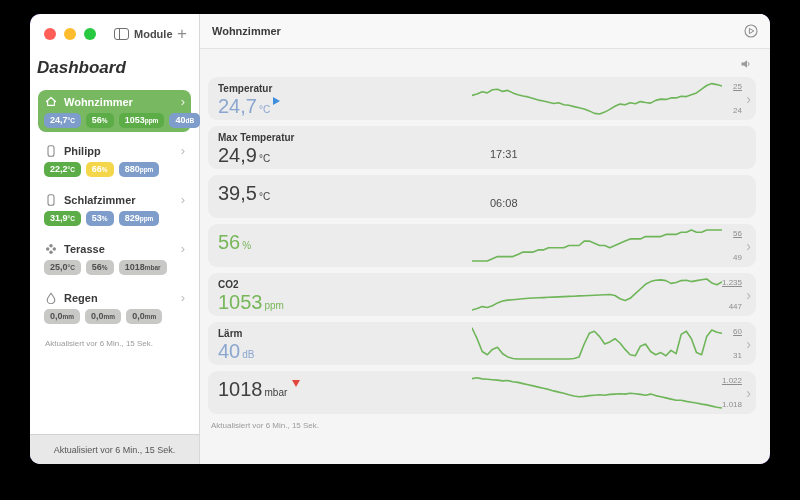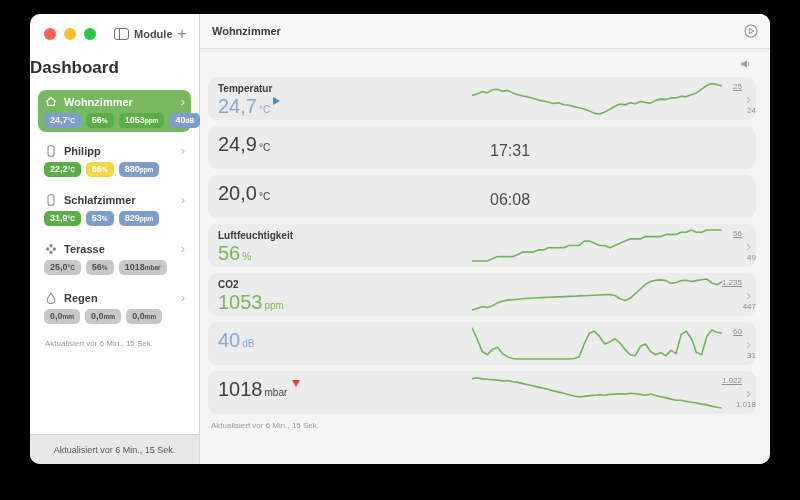--- a/index.html
+++ b/index.html
@@ -5,21 +5,21 @@
   html,body{margin:0;padding:0;width:800px;height:500px;background:#000;font-family:"Liberation Sans",sans-serif;-webkit-font-smoothing:antialiased;}
   .stage{position:relative;width:800px;height:500px;overflow:hidden;}
   .window{position:absolute;left:30px;top:14px;width:740px;height:450px;border-radius:10px;overflow:hidden;background:#6d28d9;box-shadow:0 18px 45px rgba(0,0,0,.6);display:flex;}
   
   .sidebar{flex:0 0 169px;width:169px;background:#ffffff;border-right:1px solid #d8d8d8;display:flex;flex-direction:column;}
   .side-top{padding:11px 12px 0 14px;display:flex;align-items:center;}
   .lights{display:flex;gap:8px;align-items:center;}
   .light{width:12px;height:12px;border-radius:50%;}
   .module-group{display:flex;align-items:center;gap:5px;margin-left:18px;color:#4a4a4a;font-size:11px;font-weight:700;}
   .add-btn{margin-left:auto;color:#8e8e8e;font-size:17px;line-height:1;background:none;border:none;padding:0;font-family:inherit;}
-  .dash-title{font-size:17px;font-weight:600;color:#2f2f2f;margin:16px 0 12px 0;}
+  .dash-title{font-size:17px;font-weight:600;color:#2f2f2f;margin:16px 0 12px 7px;font-style:italic;}
   .side-list{padding:0 8px;}
   .side-item{position:relative;padding:4px 6px;margin-bottom:7px;border-radius:8px;}
   .side-item .row1{display:flex;align-items:center;gap:7px;font-size:11px;font-weight:700;color:#3a3a3a;height:15px;}
   .side-item .icon{display:inline-flex;color:#8a8a8a;width:13px;justify-content:center;}
   .side-item .chev{margin-left:auto;color:#bcbcbc;font-size:13px;font-weight:400;line-height:1;}
   .side-item.selected{background:#77b861;}
   .side-item.selected .row1{color:#fff;}
   .side-item.selected .icon{color:#fff;}
   .side-item.selected .chev{color:#eaf5e5;}
   .badges{display:flex;gap:5px;margin-top:4px;}
@@ -40,24 +40,24 @@
   .card{position:relative;height:43px;background:#ececec;border-radius:9px;margin-bottom:6px;padding:6px 10px;box-sizing:border-box;}
   .card .label{font-size:10px;font-weight:700;color:#3a3a3a;}
   .value-row{display:flex;align-items:flex-end;margin-top:2px;}
   .value{font-size:20px;font-weight:400;line-height:1;}
   .unit{font-size:10px;margin-left:2px;padding-bottom:1px;line-height:1;}
   .c-blue{color:#8ba6cf;}
   .c-green{color:#77b75a;}
   .c-dark{color:#3f3f3f;}
   .trend-right{width:0;height:0;border-top:4px solid transparent;border-bottom:4px solid transparent;border-left:7px solid #3f8ddd;margin-left:3px;margin-bottom:11px;}
   .trend-down{width:0;height:0;border-left:4.5px solid transparent;border-right:4.5px solid transparent;border-top:7px solid #e2473c;margin-left:5px;margin-bottom:12px;}
-  .time{position:absolute;left:282px;bottom:9px;font-size:16px;color:#4a4a4a;}
+  .time{position:absolute;left:282px;bottom:9px;font-size:11px;color:#4a4a4a;}
   .spark{position:absolute;right:34px;top:3px;width:250px;height:37px;}
   .lbl-max{position:absolute;right:14px;top:5px;font-size:8px;color:#8e8e8e;text-decoration:underline;}
-  .lbl-min{position:absolute;right:0;bottom:5px;font-size:8px;color:#8e8e8e;}
+  .lbl-min{position:absolute;right:14px;bottom:5px;font-size:8px;color:#8e8e8e;}
   .card .chev{position:absolute;right:5px;top:50%;transform:translateY(-52%);color:#b5b5b5;font-size:14px;line-height:1;}
   .main-updated{font-size:8px;color:#9a9a9a;margin:7px 0 0 3px;}
 </style>
 </head>
 <body>
 
 <div class="stage">
   <div class="window">
 
     <aside class="sidebar">
@@ -203,35 +203,35 @@
                 <span class="trend-right"></span>
               </div>
               <span class="spark"><svg width="250" height="37" viewBox="0 0 250 37">
                   <polyline points="0.0,15.4 5.1,13.9 10.2,11.7 15.3,12.9 20.4,9.8 25.5,9.2 30.6,11.4 35.7,10.4 40.8,12.9 45.9,14.8 51.0,16.0 56.1,16.9 61.2,18.5 66.3,20.1 71.4,21.0 76.5,22.2 81.6,23.5 86.7,22.8 91.8,24.7 96.9,25.3 102.0,26.6 107.1,27.8 112.2,29.0 117.3,30.9 122.4,33.4 127.6,34.0 132.7,32.1 137.8,29.4 142.9,26.3 148.0,24.1 153.1,24.7 158.2,22.8 163.3,23.8 168.4,21.6 173.5,22.5 178.6,23.1 183.7,20.4 188.8,19.1 193.9,19.4 199.0,17.9 204.1,17.9 209.2,16.3 214.3,16.6 219.4,14.8 224.5,12.9 229.6,9.2 234.7,5.5 239.8,3.6 244.9,4.6 250.0,6.1" fill="none" stroke="#6fb559" stroke-width="1.6" stroke-linejoin="round" stroke-linecap="round"></polyline>
                 </svg></span>
               <span class="lbl-max">25</span>
               <span class="lbl-min">24</span>
               <span class="chev">›</span>
             </div>
             <div class="card">
+              <div class="label">Max Temperatur</div>
               <div class="value-row">
                 <span class="value c-dark">24,9</span>
                 <span class="unit c-dark">°C</span>
               </div>
               <span class="time">17:31</span>
             </div>
             <div class="card">
               <div class="value-row">
-                <span class="value c-dark">20,0</span>
+                <span class="value c-dark">39,5</span>
                 <span class="unit c-dark">°C</span>
               </div>
               <span class="time">06:08</span>
             </div>
             <div class="card">
-              <div class="label">Luftfeuchtigkeit</div>
               <div class="value-row">
                 <span class="value c-green">56</span>
                 <span class="unit c-green">%</span>
               </div>
               <span class="spark"><svg width="250" height="37" viewBox="0 0 250 37">
                   <polyline points="0.0,34.0 5.1,34.0 10.2,34.0 15.3,34.0 20.4,31.8 25.5,29.6 30.6,29.6 35.7,29.6 40.8,29.6 45.9,27.4 51.0,25.1 56.1,25.1 61.2,25.1 66.3,22.9 71.4,22.9 76.5,20.7 81.6,20.7 86.7,20.7 91.8,20.7 96.9,18.5 102.0,18.5 107.1,18.5 112.2,14.1 117.3,14.1 122.4,16.3 127.6,18.5 132.7,18.5 137.8,20.7 142.9,18.5 148.0,16.3 153.1,14.1 158.2,11.9 163.3,11.9 168.4,11.9 173.5,9.6 178.6,9.6 183.7,9.6 188.8,9.6 193.9,7.4 199.0,7.4 204.1,7.4 209.2,5.2 214.3,5.2 219.4,3.0 224.5,5.2 229.6,5.2 234.7,3.0 239.8,3.0 244.9,3.0 250.0,3.0" fill="none" stroke="#6fb559" stroke-width="1.6" stroke-linejoin="round" stroke-linecap="round"></polyline>
                 </svg></span>
               <span class="lbl-max">56</span>
               <span class="lbl-min">49</span>
               <span class="chev">›</span>
@@ -243,20 +243,21 @@
                 <span class="unit c-green">ppm</span>
               </div>
               <span class="spark"><svg width="250" height="37" viewBox="0 0 250 37">
                   <polyline points="0.0,34.0 5.1,32.5 10.2,30.6 15.3,31.5 20.4,29.7 25.5,26.9 30.6,25.0 35.7,24.1 40.8,23.7 45.9,23.2 51.0,22.7 56.1,22.3 61.2,22.0 66.3,21.8 71.4,21.6 76.5,21.3 81.6,21.1 86.7,20.9 91.8,20.6 96.9,20.4 102.0,20.2 107.1,19.9 112.2,19.7 117.3,19.5 122.4,19.2 127.6,19.0 132.7,18.8 137.8,18.5 142.9,19.5 148.0,22.7 153.1,24.6 158.2,22.3 163.3,17.6 168.4,13.0 173.5,8.3 178.6,5.6 183.7,4.2 188.8,3.9 193.9,4.6 199.0,7.4 204.1,6.5 209.2,4.6 214.3,4.2 219.4,5.6 224.5,4.6 229.6,3.7 234.7,3.0 239.8,6.9 244.9,8.8 250.0,5.9" fill="none" stroke="#6fb559" stroke-width="1.6" stroke-linejoin="round" stroke-linecap="round"></polyline>
                 </svg></span>
               <span class="lbl-max">1.235</span>
               <span class="lbl-min">447</span>
               <span class="chev">›</span>
             </div>
             <div class="card">
+              <div class="label">Lärm</div>
               <div class="value-row">
                 <span class="value c-blue">40</span>
                 <span class="unit c-blue">dB</span>
               </div>
               <span class="spark"><svg width="250" height="37" viewBox="0 0 250 37">
                   <polyline points="0.0,3.0 5.1,13.7 10.2,26.5 15.3,29.7 20.4,24.4 25.5,22.2 30.6,28.7 35.7,31.9 40.8,33.5 45.9,34.0 51.0,34.0 56.1,34.0 61.2,34.0 66.3,34.0 71.4,34.0 76.5,34.0 81.6,34.0 86.7,34.0 91.8,34.0 96.9,34.0 102.0,33.5 107.1,31.9 112.2,19.0 117.3,8.3 122.4,6.2 127.6,11.6 132.7,19.0 137.8,16.9 142.9,13.7 148.0,18.0 153.1,24.4 158.2,29.7 163.3,30.8 168.4,21.2 173.5,19.0 178.6,26.5 183.7,29.7 188.8,27.6 193.9,30.8 199.0,25.4 204.1,28.7 209.2,9.4 214.3,6.2 219.4,13.7 224.5,27.6 229.6,29.7 234.7,11.6 239.8,5.1 244.9,7.3 250.0,8.3" fill="none" stroke="#6fb559" stroke-width="1.6" stroke-linejoin="round" stroke-linecap="round"></polyline>
                 </svg></span>
               <span class="lbl-max">60</span>
               <span class="lbl-min">31</span>
               <span class="chev">›</span>

